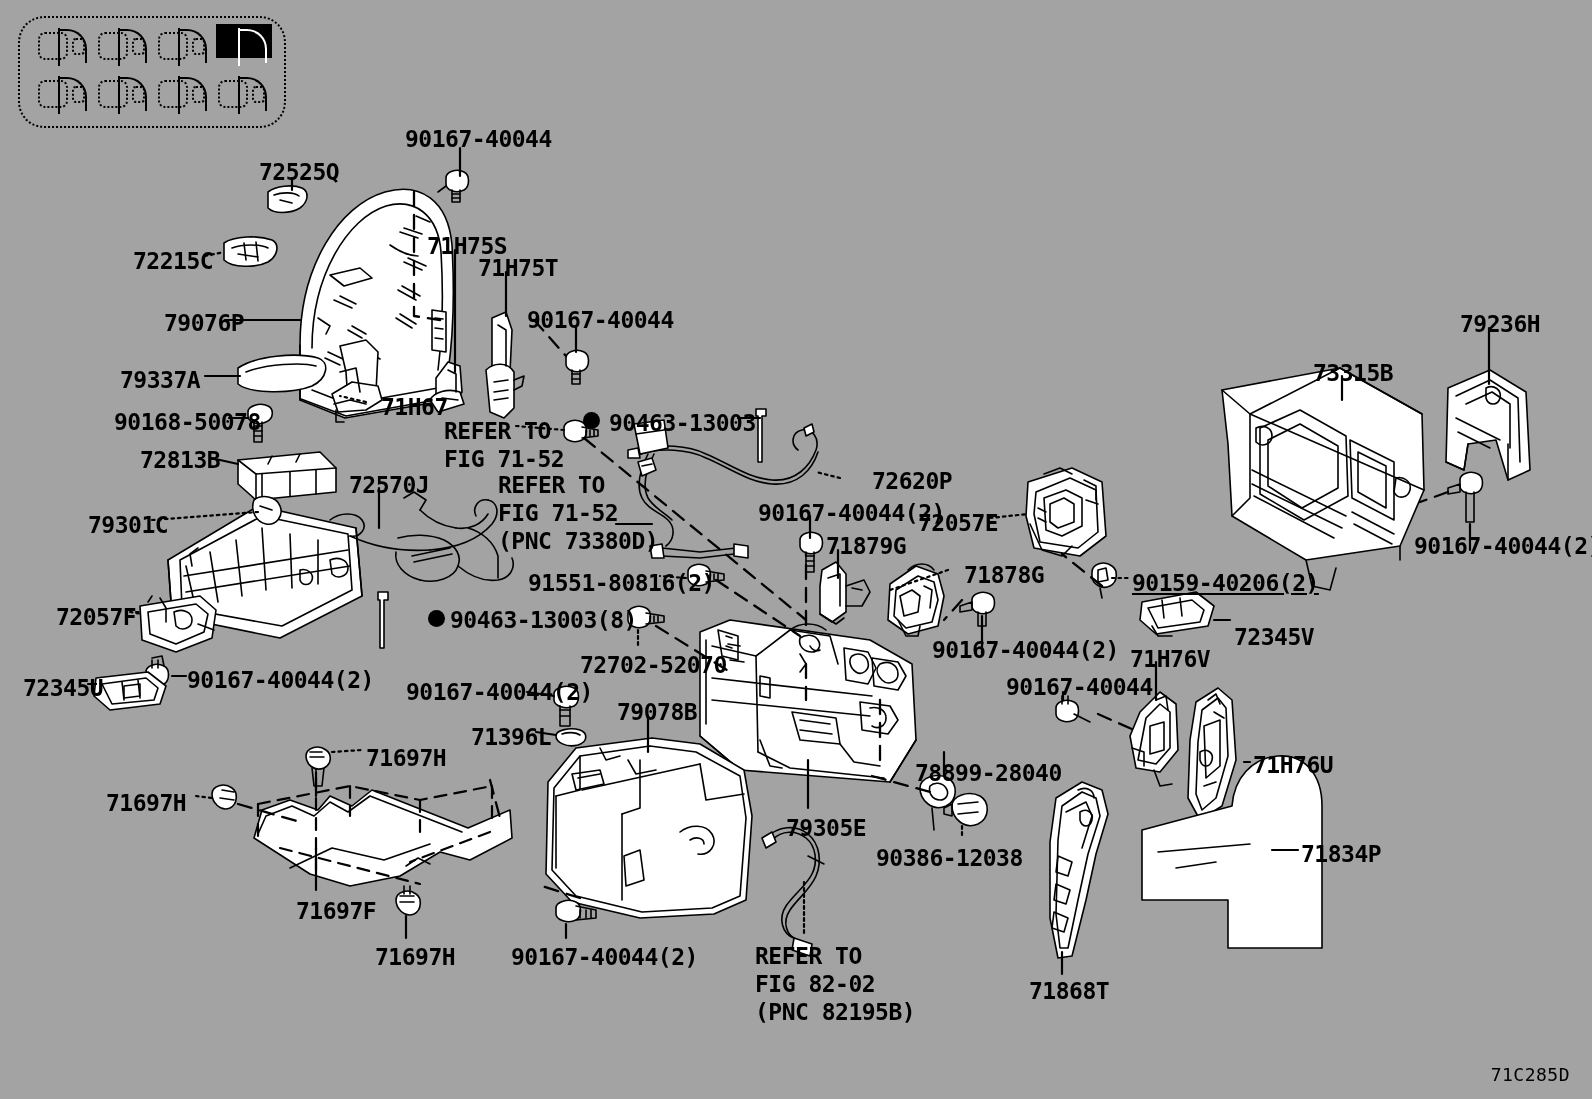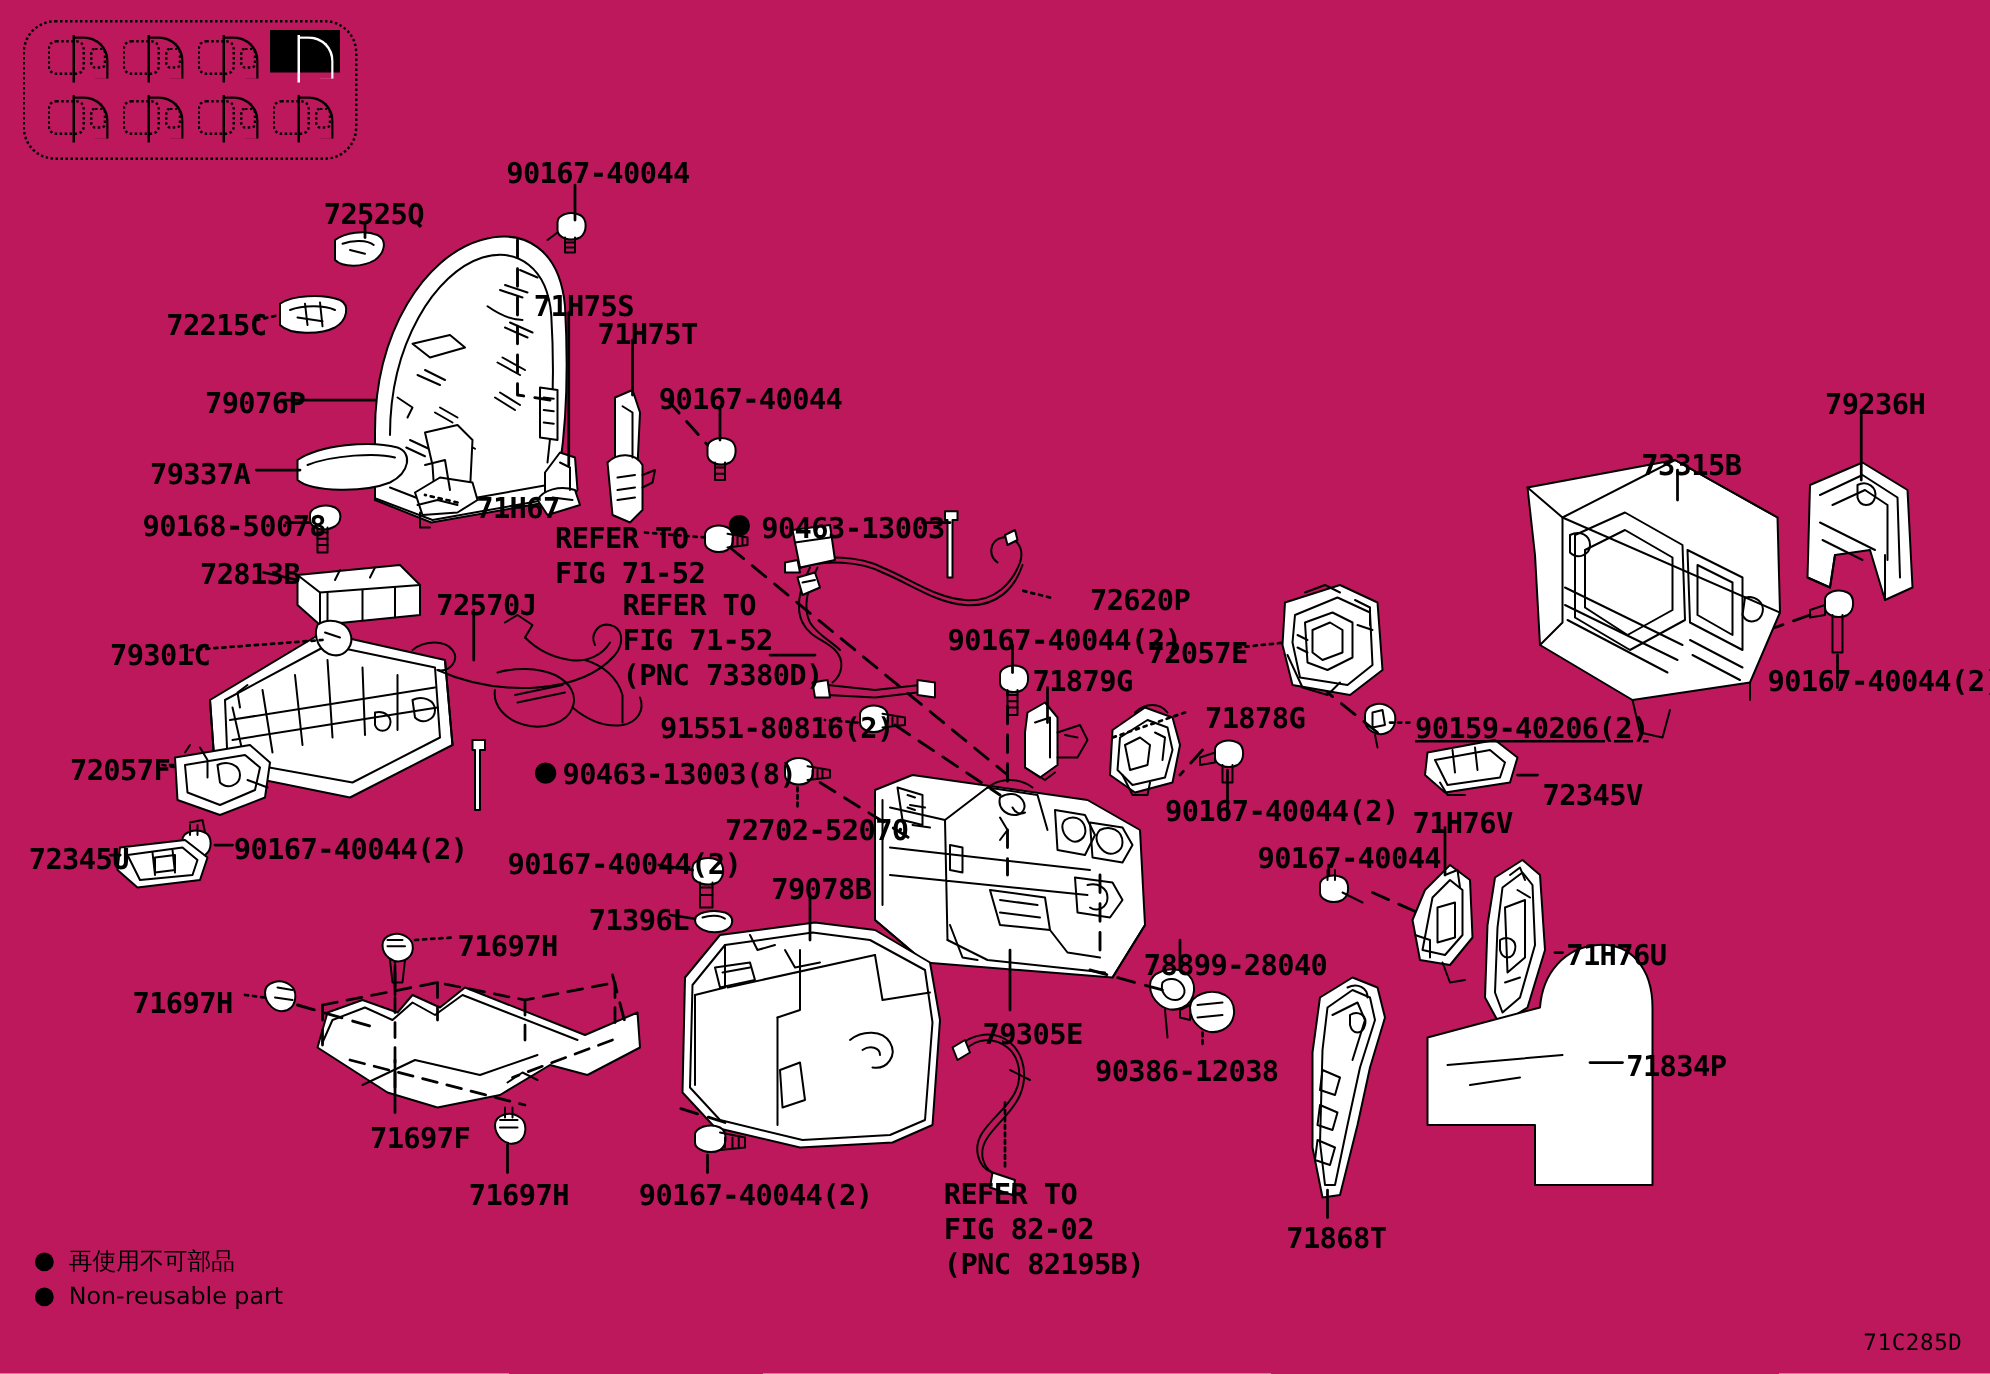--- a/index.html
+++ b/index.html
@@ -4,21 +4,21 @@
 <style>
   html, body {
     margin: 0;
     padding: 0;
     background: #ffffff;
   }
   #page {
     position: relative;
     width: 1592px;
     height: 1099px;
-    background: #be185d;
+    background: #a3a3a3;
     overflow: hidden;
     font-family: "DejaVu Sans Mono", "Liberation Mono", monospace;
     color: #000000;
   }
   
   #index-box {
     position: absolute;
     left: 18px;
     top: 16px;
     width: 268px;
@@ -740,21 +740,21 @@
   <div class="lbl" style="left:164px;top:310px;">79076P</div>
   <div class="lbl" style="left:120px;top:367px;text-align:center;">79337A</div>
   <div class="lbl" style="left:381px;top:394px;">71H67</div>
   <div class="lbl" style="left:114px;top:409px;">90168-50078</div>
   <div class="lbl multi" style="left:444px;top:417px;white-space:pre;">REFER TO
 FIG 71-52</div>
   <div class="bullet" style="left:583px;top:412px;"></div>
   <div class="lbl" style="left:609px;top:410px;">90463-13003</div>
   <div class="lbl" style="left:1460px;top:311px;">79236H</div>
   <div class="lbl" style="left:1313px;top:360px;">73315B</div>
-  <div class="lbl" style="left:160px;top:447px;">72813B</div>
+  <div class="lbl" style="left:140px;top:447px;">72813B</div>
   <div class="lbl" style="left:349px;top:472px;">72570J</div>
   <div class="lbl multi" style="left:498px;top:471px;white-space:pre;">REFER TO
 FIG 71-52
 (PNC 73380D)</div>
   <div class="lbl" style="left:872px;top:468px;">72620P</div>
   <div class="lbl" style="left:88px;top:512px;">79301C</div>
   <div class="lbl" style="left:758px;top:500px;">90167-40044(2)</div>
   <div class="lbl" style="left:918px;top:510px;">72057E</div>
   <div class="lbl" style="left:1414px;top:533px;">90167-40044(2)</div>
   <div class="lbl" style="left:826px;top:533px;">71879G</div>
@@ -782,26 +782,16 @@
   <div class="lbl" style="left:1301px;top:841px;">71834P</div>
   <div class="lbl" style="left:876px;top:845px;">90386-12038</div>
   <div class="lbl" style="left:296px;top:898px;">71697F</div>
   <div class="lbl" style="left:375px;top:944px;">71697H</div>
   <div class="lbl" style="left:511px;top:944px;">90167-40044(2)</div>
   <div class="lbl multi" style="left:755px;top:942px;white-space:pre;">REFER TO
 FIG 82-02
 (PNC 82195B)</div>
   <div class="lbl" style="left:1029px;top:978px;">71868T</div>
 
-  <div id="legend">
-    <div class="row">
-      <span class="dot"></span>
-      <span>再使用不可部品</span>
-    </div>
-    <div class="row">
-      <span class="dot"></span>
-      <span>Non-reusable part</span>
-    </div>
-  </div>
 
   <div id="figcode">71C285D</div>
 
 </div>
 
 </body></html>

